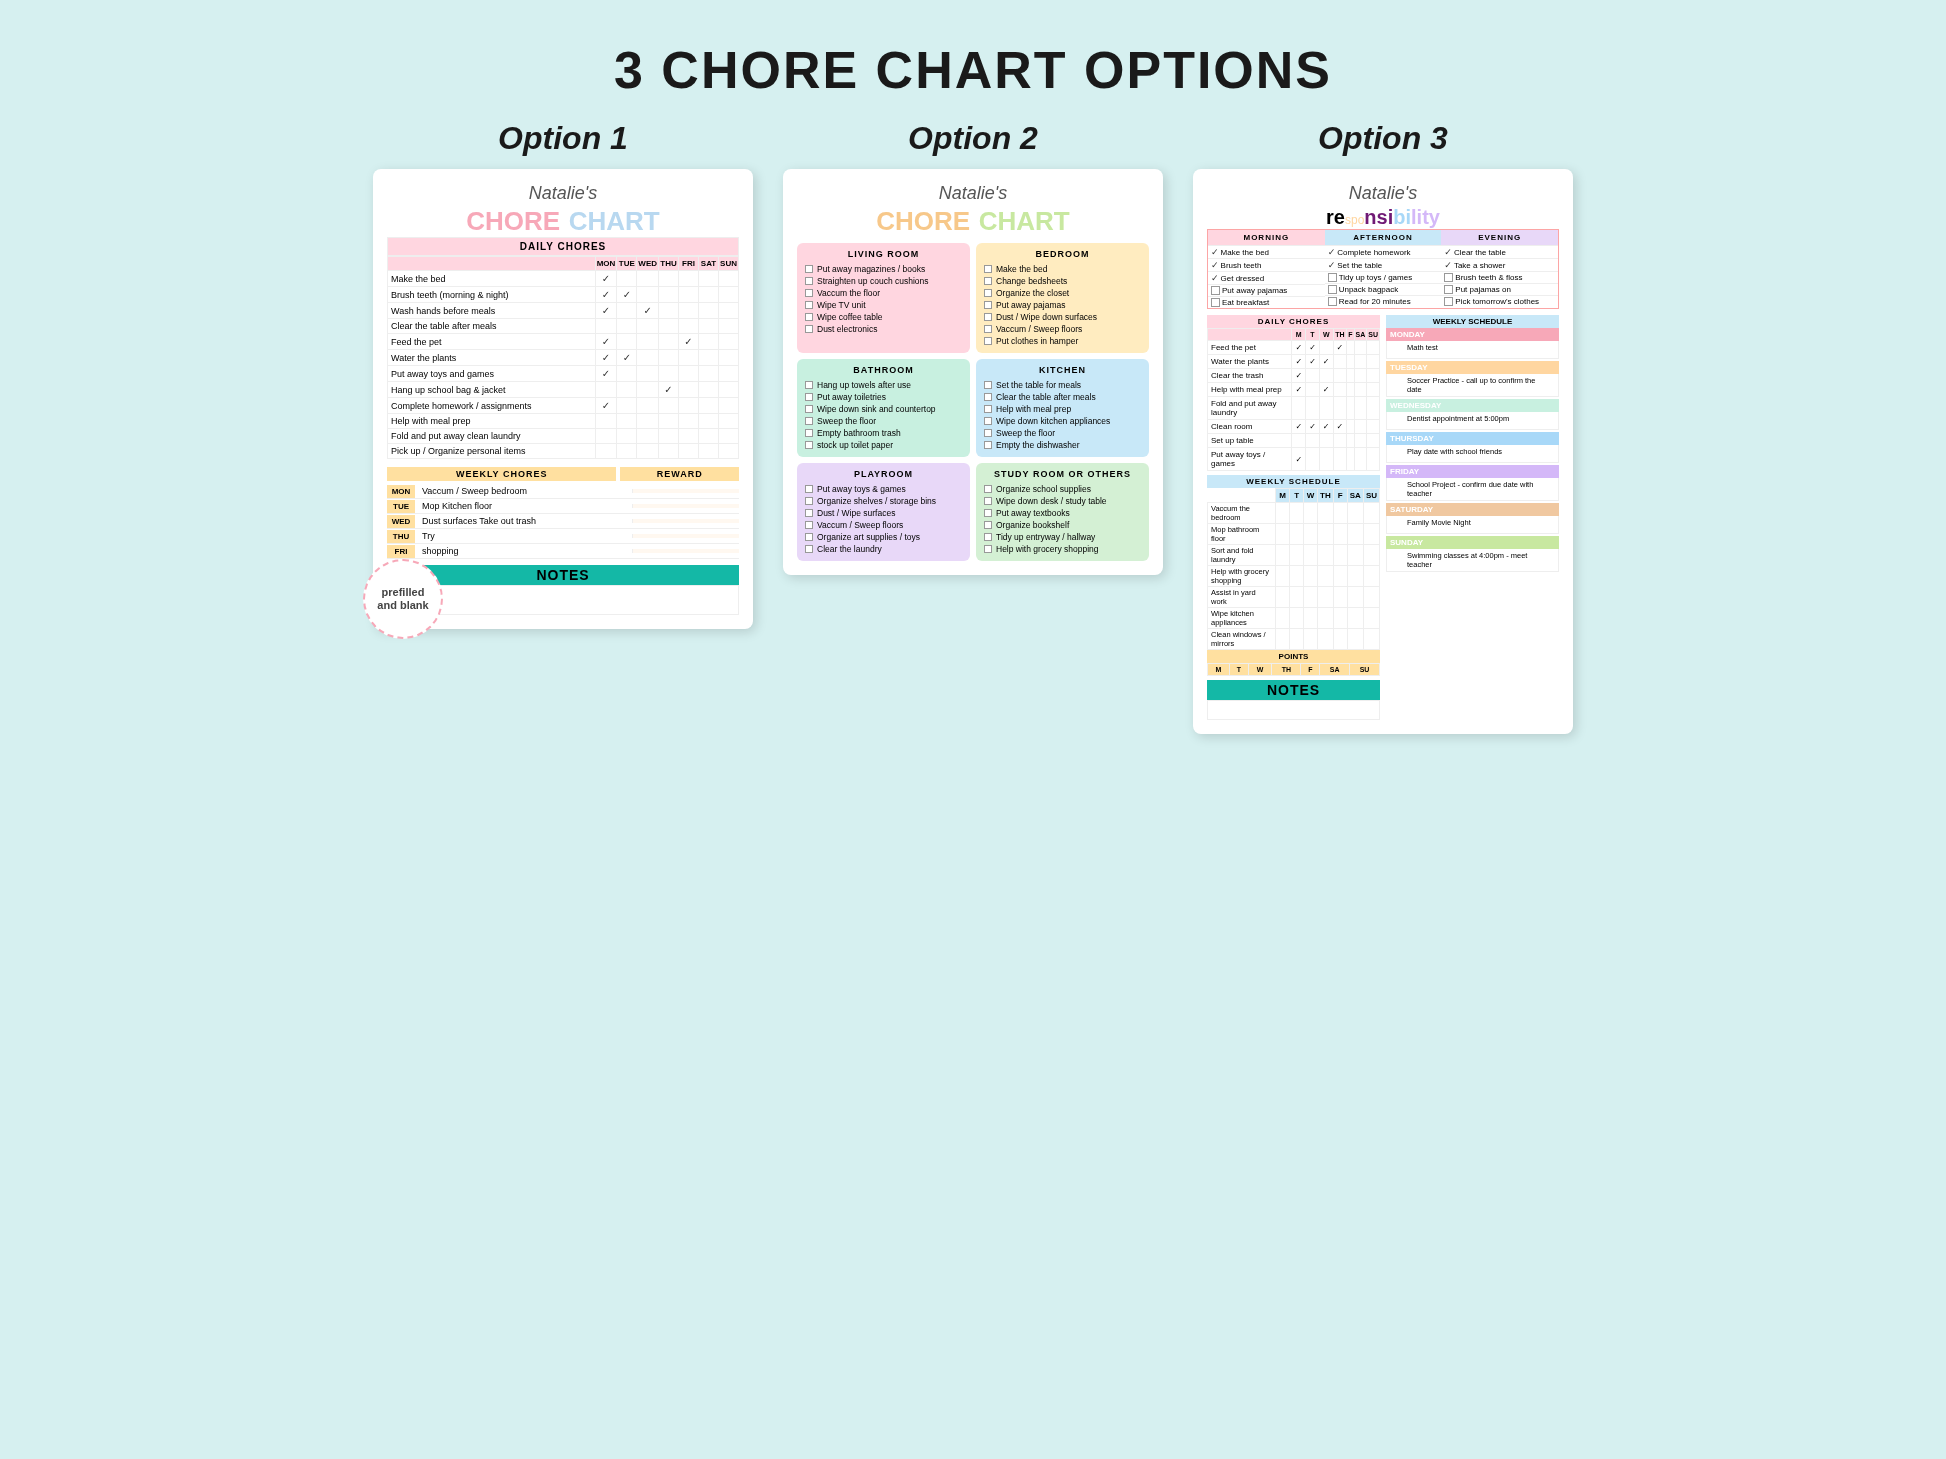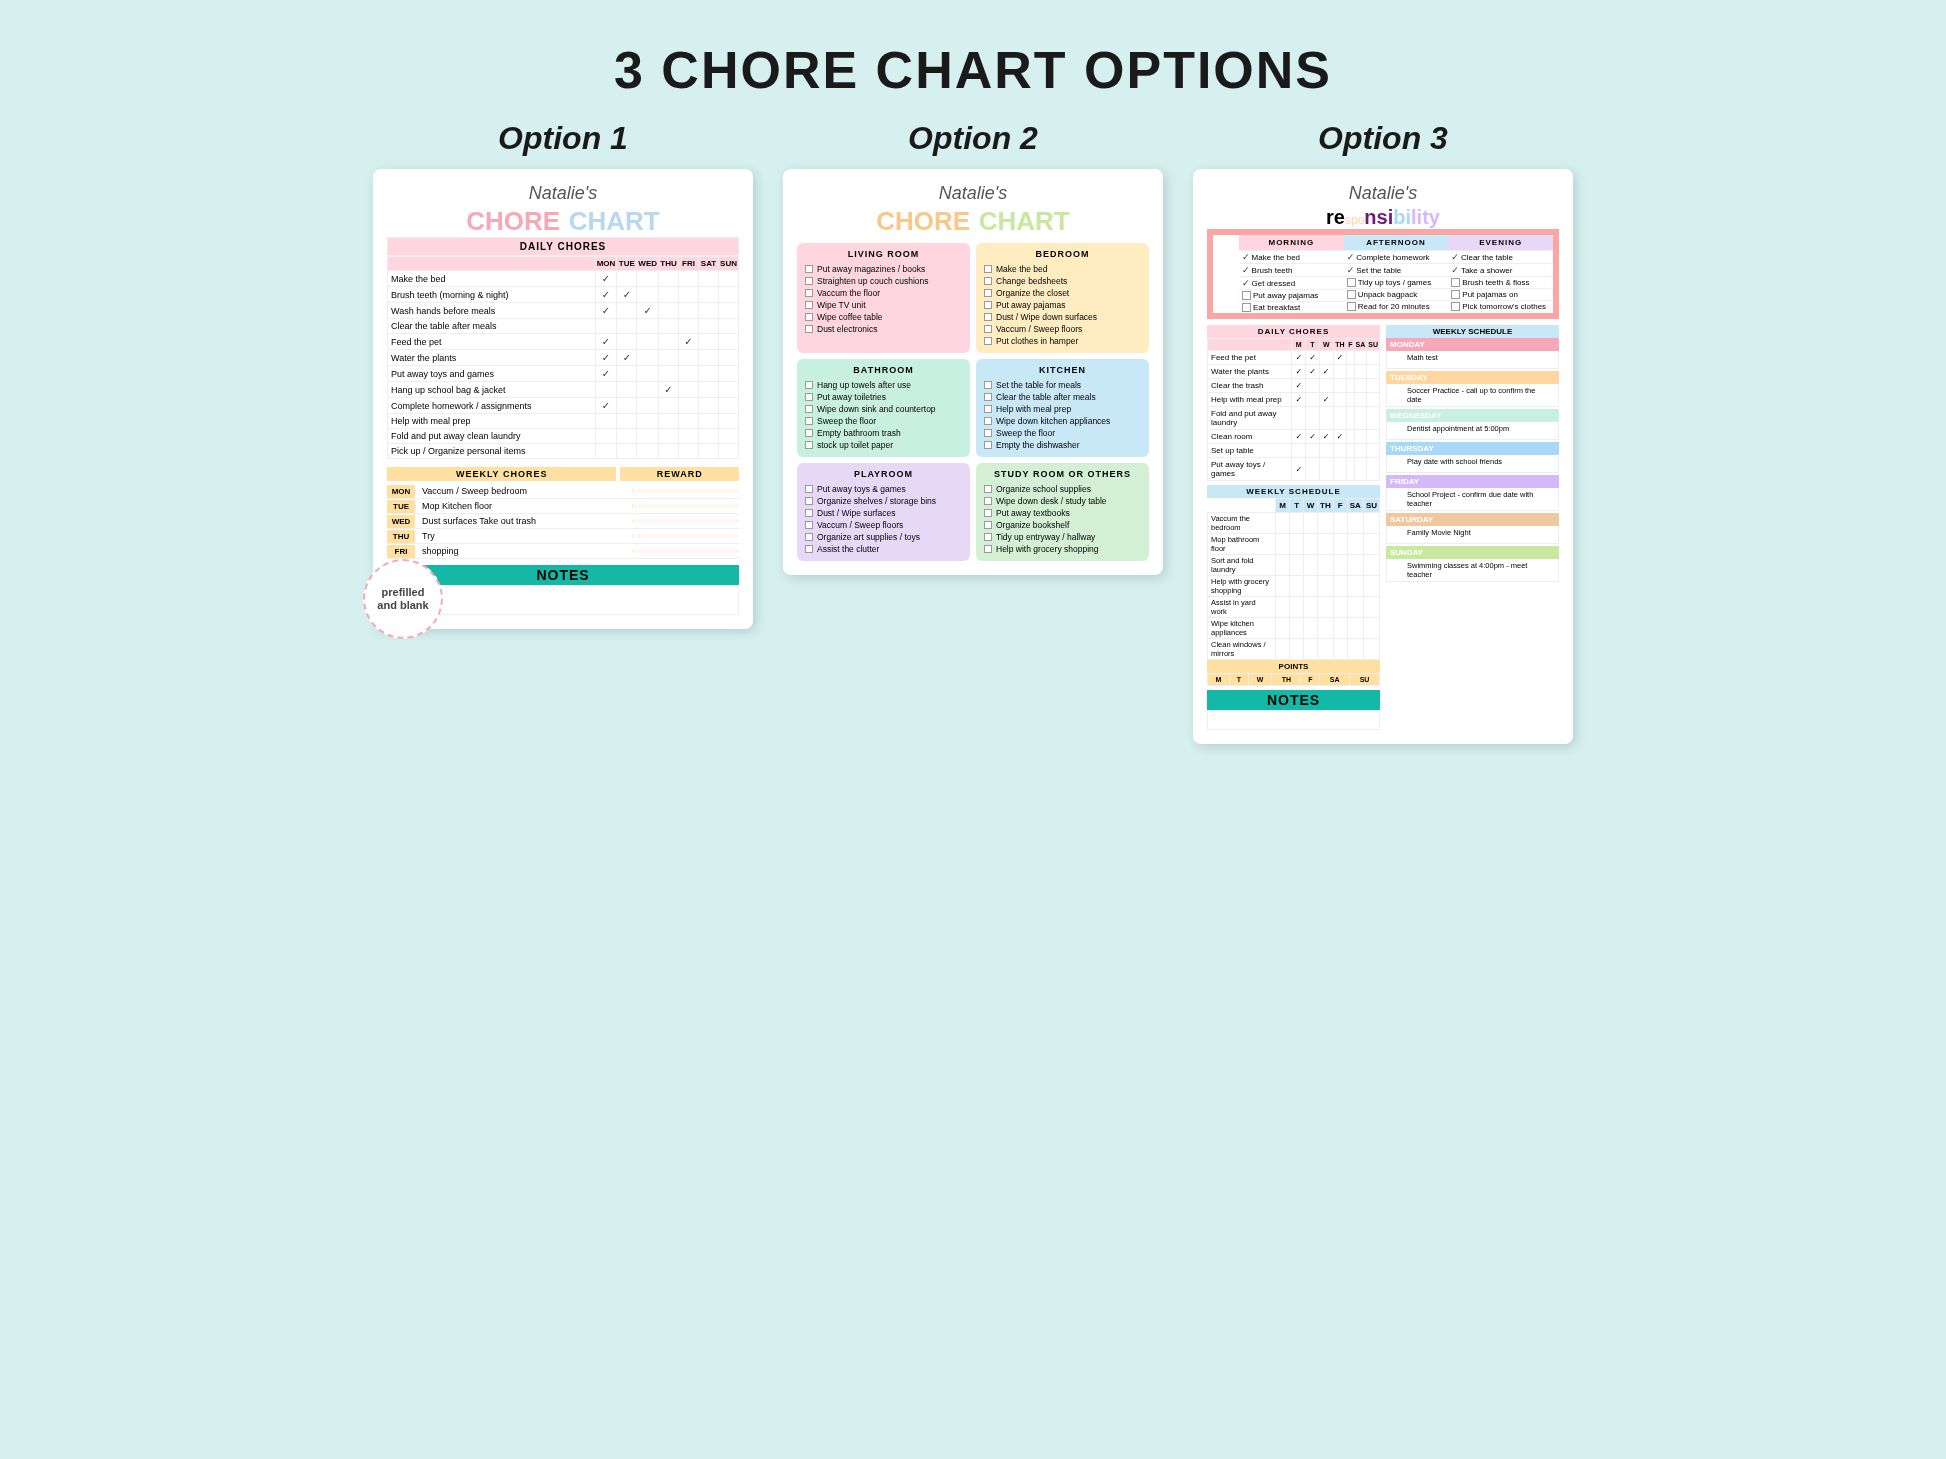--- a/index.html
+++ b/index.html
@@ -195,22 +195,21 @@
     .r-bedroom { background: #ffecc0; }
     .r-bathroom { background: #c8f0e0; }
     .r-kitchen { background: #c8e8f8; }
     .r-playroom { background: #e8d8f8; }
     .r-study { background: #d4f0d4; }
     .tod-grid {
       display: grid;
       grid-template-columns: 1fr 1fr 1fr;
       gap: 0;
       margin-bottom: 6px;
-      border: 6px solid #fca5a5;
-      padding-left: 26px;
+      border: 1px solid #fca5a5;
     }
     .tod-col { }
     .tod-header {
       text-align: center;
       font-size: 8px;
       font-weight: 700;
       letter-spacing: 1px;
       padding: 3px;
     }
     .tod-morning { background: #ffd6e0; }
@@ -638,21 +637,21 @@
             <div class="room-item">
               <span class="cb"></span>
               <span>Vaccum / Sweep floors</span>
             </div>
             <div class="room-item">
               <span class="cb"></span>
               <span>Organize art supplies / toys</span>
             </div>
             <div class="room-item">
               <span class="cb"></span>
-              <span>Assist the clutter</span>
+              <span>Clear the laundry</span>
             </div>
           </div>
           <div class="room-block r-study">
             <div class="room-title">STUDY ROOM OR OTHERS</div>
             <div class="room-item">
               <span class="cb"></span>
               <span>Organize school supplies</span>
             </div>
             <div class="room-item">
               <span class="cb"></span>

